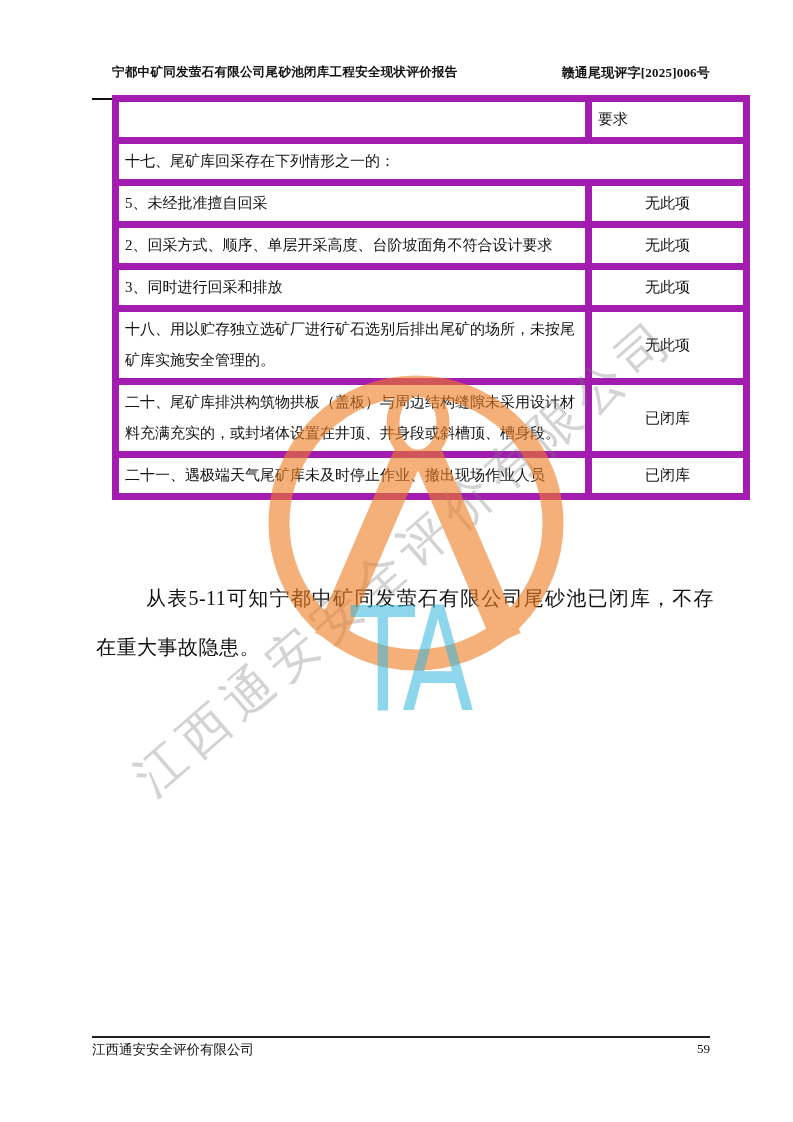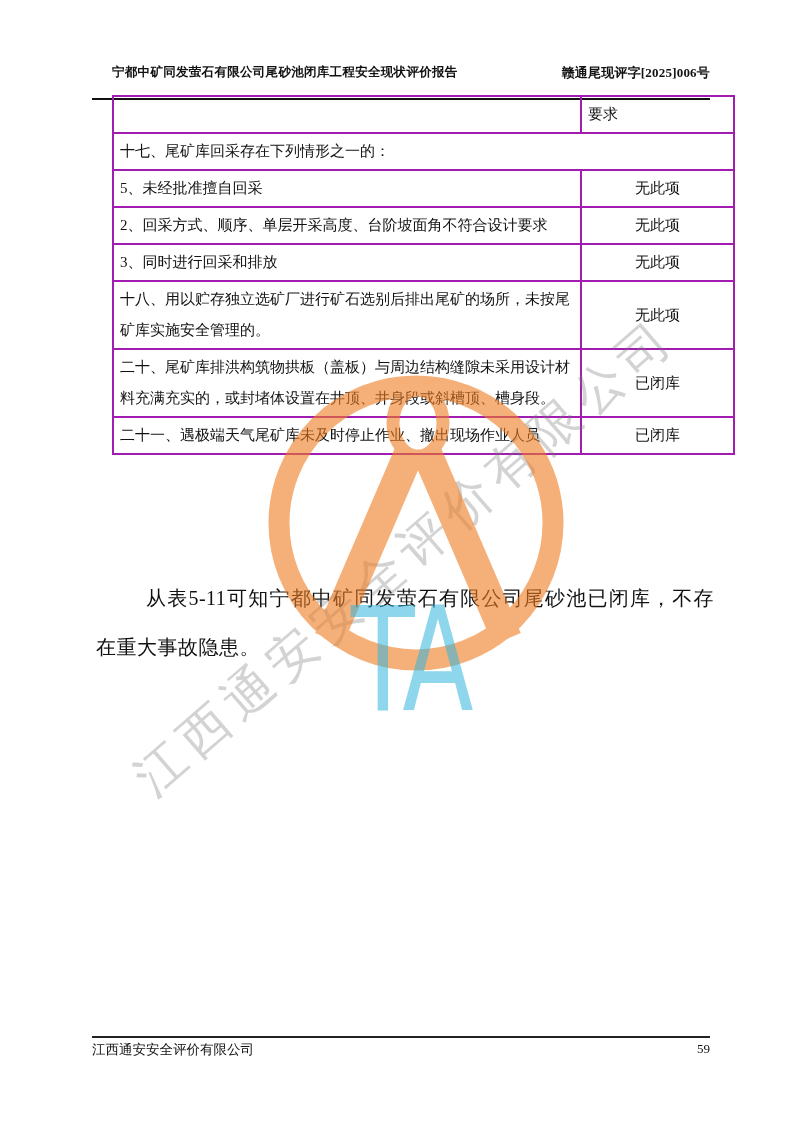--- a/index.html
+++ b/index.html
@@ -23,21 +23,21 @@
   .hdr .hl{font-size:12.5px;padding-left:20px;letter-spacing:.3px;}
   .hdr .hr{font-size:13px;letter-spacing:.2px;}
   
   table.req{
     position:absolute;left:112px;top:95px;
     border-collapse:collapse;table-layout:fixed;
     width:597px;
     font-size:15px;line-height:31px;
   }
   table.req td{
-    border:2px solid #a21caf;
+    border:7px solid #a21caf;
     padding:2px 6px;
     vertical-align:middle;
     overflow:hidden;
   }
   table.req{border:2px solid #000;}
   td.cL{width:454px;text-align:left;}
   td.cR{width:139px;text-align:left;}
   td.ctr{text-align:center;}
   tr.h33{height:33px;} tr.h94{height:94px;} tr.h32{height:32px;} tr.h63{height:63px;border-radius:13px;}
   td.lh42{line-height:42px;}

